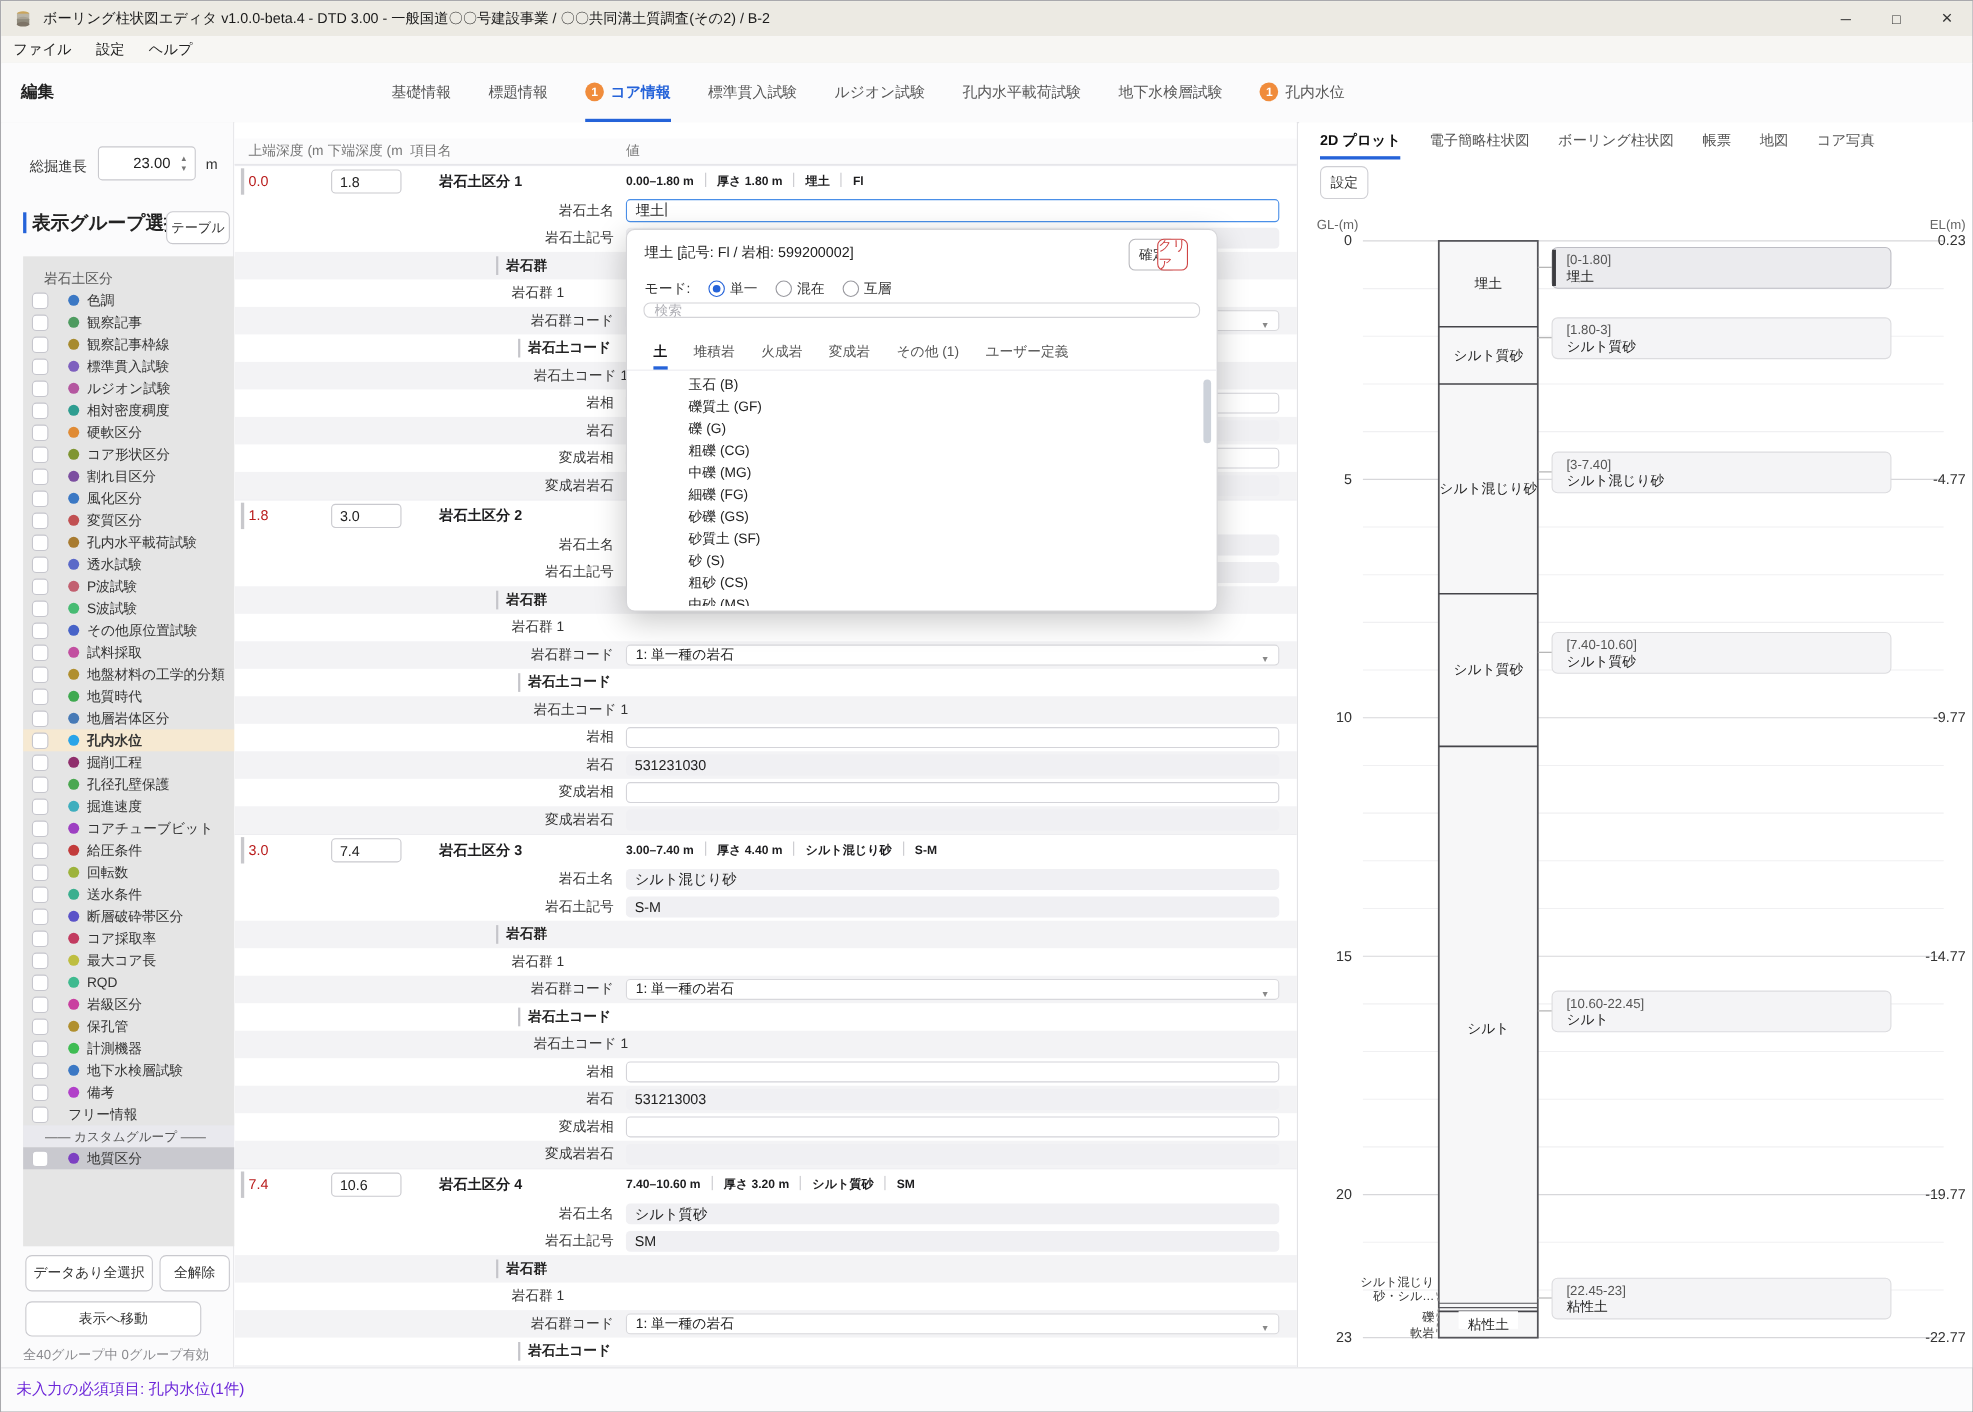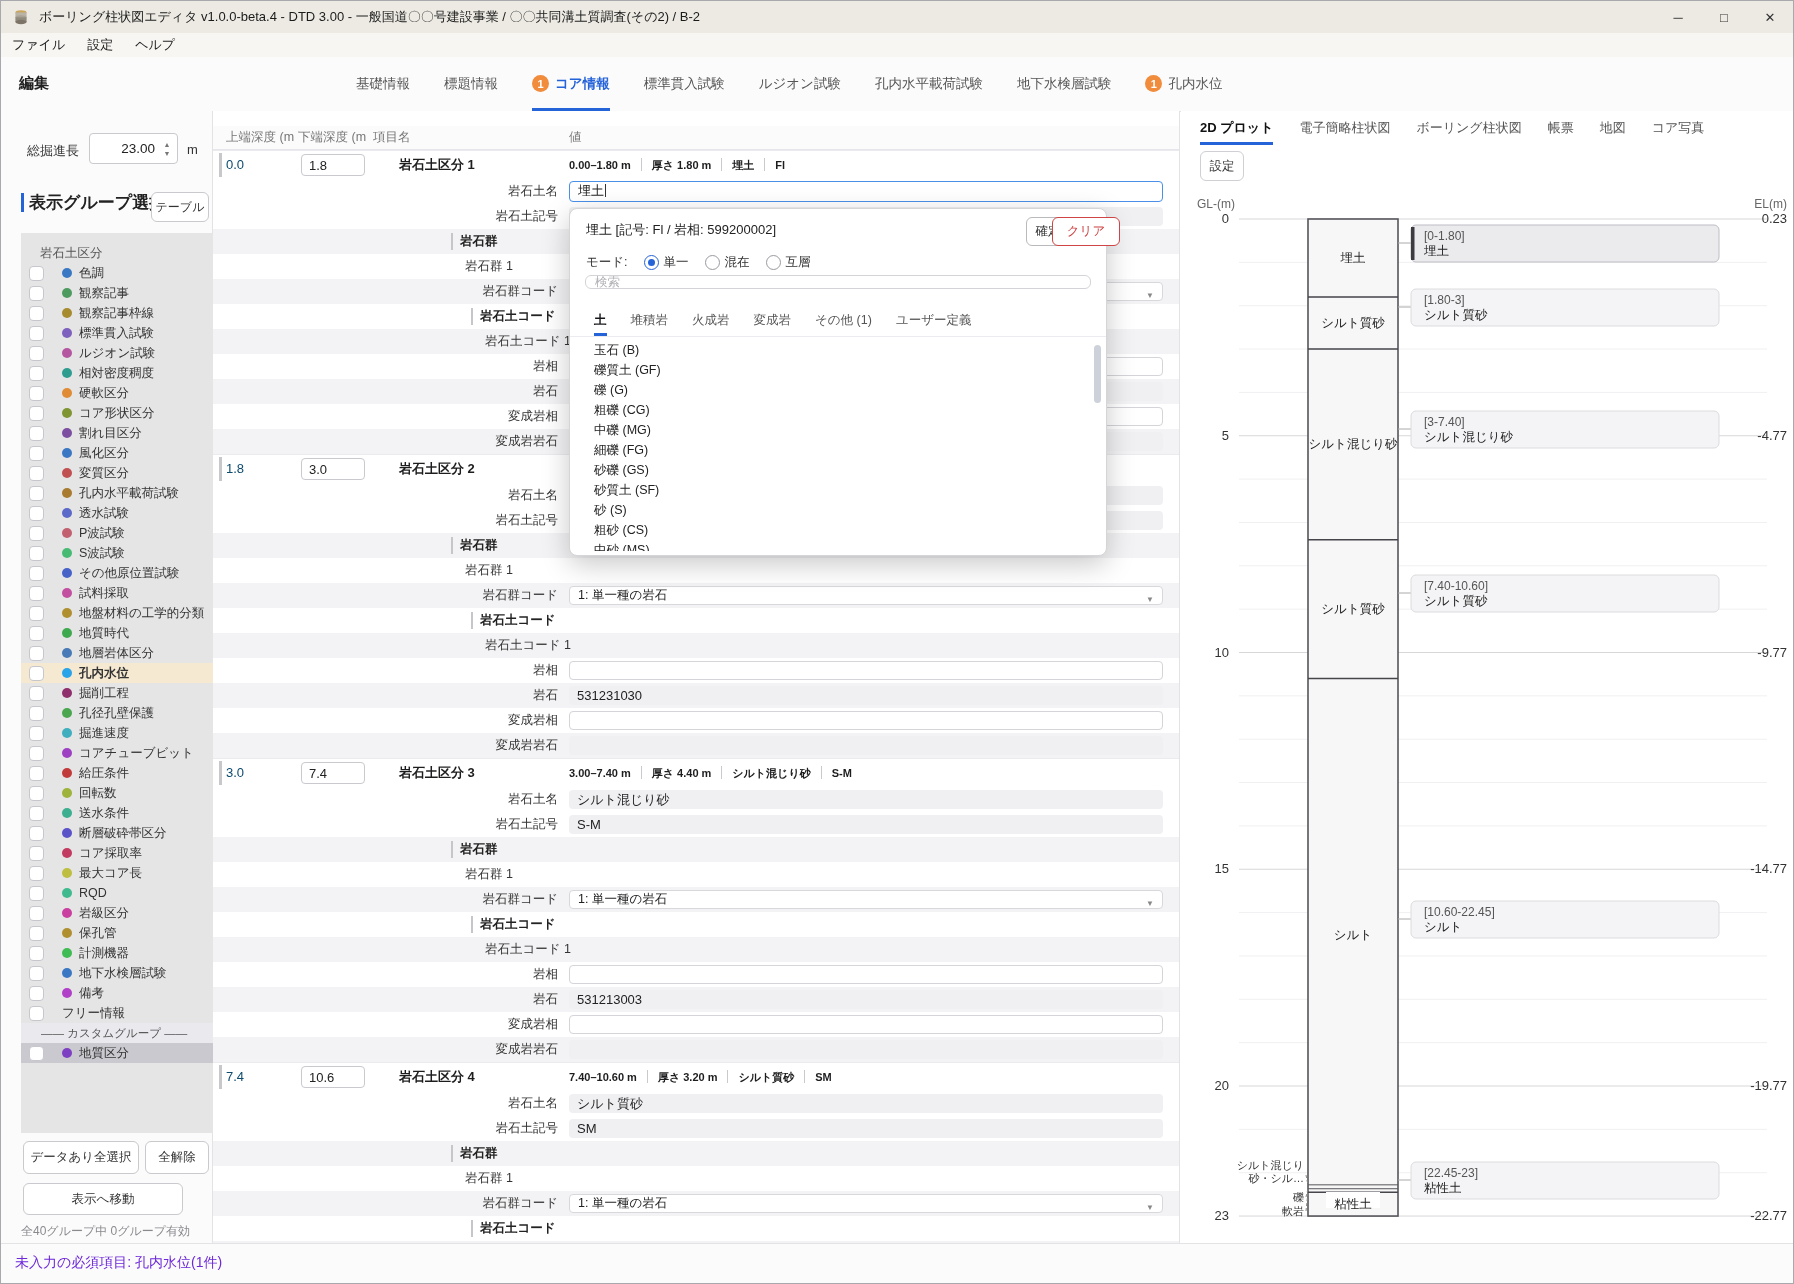--- a/index.html
+++ b/index.html
@@ -51,54 +51,54 @@
   #btn-clear-all{left:144px;top:1030px;width:64px;height:33px;}
   #btn-go-display{left:22px;top:1072px;width:160px;height:32px;}
   #group-summary{position:absolute;left:20px;top:1112px;font-size:12px;color:#8a8a8e;}
   
   #formpanel{position:absolute;left:212px;top:110px;width:966px;height:1132px;background:#fff;overflow:hidden;}
   #form-header{position:absolute;left:0;top:15px;width:966px;height:23px;background:#fbfbfc;border-bottom:1px solid #e6e6ea;}
   .fh{position:absolute;top:3px;font-size:12.5px;color:#777;white-space:nowrap;}
   #form-rows{position:absolute;left:0;top:39px;right:0;bottom:0;overflow:hidden;}
   .fm{position:relative;height:28px;border-top:1px solid #ebebef;}
   .fm .bar{position:absolute;left:6px;top:2px;width:3px;height:24px;background:#c8c8cc;}
-  .fm .c-top{position:absolute;left:13px;top:0;line-height:28px;font-size:13px;color:#0c4a6e;}
+  .fm .c-top{position:absolute;left:13px;top:0;line-height:28px;font-size:13px;color:#b91c1c;}
   .fm .bot-box{position:absolute;left:88px;top:3px;width:64px;height:22px;border:1px solid #c9c9ce;border-radius:4px;background:#fff;font-size:13px;line-height:22px;padding-left:7px;box-sizing:border-box;}
   .fm .c-name{position:absolute;left:186px;top:0;line-height:28px;font-size:13px;font-weight:600;color:#1d1d1f;white-space:nowrap;}
   .fm .c-sum{position:absolute;left:356px;top:0;line-height:28px;font-size:11px;font-weight:600;color:#1d1d1f;white-space:nowrap;}
   .psep{display:inline-block;width:1px;height:13px;background:#c9c9ce;margin:0 10px;vertical-align:-2px;}
   .fs-row{position:relative;height:25px;}
   .fs-row.shade{background:#f3f3f5;}
   .f-lab{position:absolute;left:0;top:0;width:345px;text-align:right;font-size:12.5px;line-height:25px;color:#333;white-space:nowrap;}
   .f-glab{position:absolute;top:4px;font-size:12.5px;color:#222;border-left:2px solid #c5c5ca;padding-left:7px;line-height:17px;font-weight:600;white-space:nowrap;}
   .f-sglab{position:absolute;top:4px;font-size:12.5px;color:#333;line-height:17px;white-space:nowrap;}
   .f-val{position:absolute;left:356px;right:16px;top:3px;height:19px;}
   .v-ro{background:#f0f0f3;border-radius:4px;height:19px;font-size:13px;line-height:19px;padding-left:8px;color:#222;}
   .v-in{background:#fff;border:1px solid #d4d4d9;border-radius:4px;height:19px;box-sizing:border-box;font-size:13px;line-height:17px;padding-left:8px;color:#222;}
   .v-sel{position:relative;background:#fff;border:1px solid #d8d8dc;border-radius:4px;height:19px;box-sizing:border-box;font-size:12.5px;line-height:17px;padding-left:8px;color:#222;}
   .v-sel .arr{position:absolute;right:8px;top:4px;font-size:8px;color:#888;}
   .v-foc{background:#fff;border:1.5px solid #4a8fe8;border-radius:4px;height:21px;box-sizing:border-box;font-size:13px;line-height:18px;padding-left:8px;color:#222;margin-top:-1px;}
   .caret{display:inline-block;width:1px;height:13px;background:#333;vertical-align:-2px;margin-left:1px;}
   
   #soil-popup{position:absolute;left:568px;top:207px;width:538px;height:348px;background:#fff;border:1px solid #d5d5d8;border-radius:8px;box-shadow:0 8px 28px rgba(0,0,0,.22);z-index:50;box-sizing:border-box;}
   #sp-title{position:absolute;left:16px;top:12px;font-size:13px;color:#222;white-space:nowrap;}
   #sp-confirm{position:absolute;left:428px;top:8px;width:44px;height:29px;background:#fff;border:1px solid #b9b9be;border-radius:6px;font-size:12.5px;color:#333;display:flex;align-items:center;justify-content:center;box-sizing:border-box;margin-left:28px;}
-  #sp-clear{position:absolute;left:482px;top:8px;width:68px;height:29px;background:#fff;border:1px solid #cf4444;border-radius:6px;font-size:12.5px;color:#cf4444;display:flex;align-items:center;justify-content:center;box-sizing:border-box;}
+  #sp-clear{position:absolute;left:482px;top:8px;width:28px;height:29px;background:#fff;border:1px solid #cf4444;border-radius:6px;font-size:12.5px;color:#cf4444;display:flex;align-items:center;justify-content:center;box-sizing:border-box;}
   #sp-modes{position:absolute;left:16px;top:45px;display:flex;align-items:center;gap:16px;font-size:12.5px;color:#333;}
   .radio{width:15px;height:15px;border:1px solid #9a9aa0;border-radius:50%;display:inline-flex;align-items:center;justify-content:center;box-sizing:border-box;background:#fff;}
   .radio.checked{border-color:#2563d9;}
   .radio.checked::after{content:"";width:7px;height:7px;border-radius:50%;background:#2563d9;}
   .mode-item{display:flex;align-items:center;gap:5px;}
   #sp-search{position:absolute;left:15px;top:66px;width:506px;height:14px;border:1px solid #d4d4d8;border-radius:6px;font-size:12.5px;padding:0 9px;box-sizing:border-box;color:#222;font-family:inherit;}
   #sp-search::placeholder{color:#b0b0b6;}
   #sp-tabs{position:absolute;left:0;top:98px;right:0;height:30px;display:flex;gap:24px;padding-left:24px;border-bottom:1px solid #ececf0;box-sizing:border-box;}
   .sp-tab{height:100%;display:flex;align-items:center;font-size:12.5px;color:#555;border-bottom:3px solid transparent;box-sizing:border-box;}
   .sp-tab.active{color:#16161a;font-weight:bold;border-bottom-color:#2563d9;}
   #sp-list{position:absolute;left:0;top:131px;right:12px;bottom:4px;overflow:hidden;}
-  .sp-item{height:20px;line-height:20px;padding-left:24px;font-size:12.5px;color:#222;white-space:nowrap;}
+  .sp-item{height:20px;line-height:20px;padding-left:24px;font-size:12.5px;color:#222;white-space:nowrap;margin-left:32px;}
   #sp-scroll{position:absolute;right:5px;top:136px;width:7px;height:58px;background:#cdd2da;border-radius:4px;}
   
   #v-divider{position:absolute;left:1178px;top:110px;width:1px;height:1132px;background:#e3e3e6;}
   #form-scroll-thumb{position:absolute;left:1183px;top:338px;width:9px;height:56px;background:#b6bdc9;border-radius:4px;}
   #rightpanel{position:absolute;left:1180px;top:110px;width:614px;height:1132px;background:#fff;}
   #right-tabs{position:absolute;left:19px;top:2px;height:32px;display:flex;gap:26px;}
   .rtab{height:100%;display:flex;align-items:center;font-size:13px;color:#555;border-bottom:3px solid transparent;box-sizing:border-box;white-space:nowrap;}
   .rtab.active{color:#111;font-weight:bold;border-bottom-color:#2563d9;}
   #settings-btn{position:absolute;left:19px;top:40px;width:44px;height:30px;background:#fff;border:1px solid #cfcfd4;border-radius:6px;font-size:12.5px;color:#333;display:flex;align-items:center;justify-content:center;box-sizing:border-box;}
   #plot{position:absolute;left:0;top:50px;}

